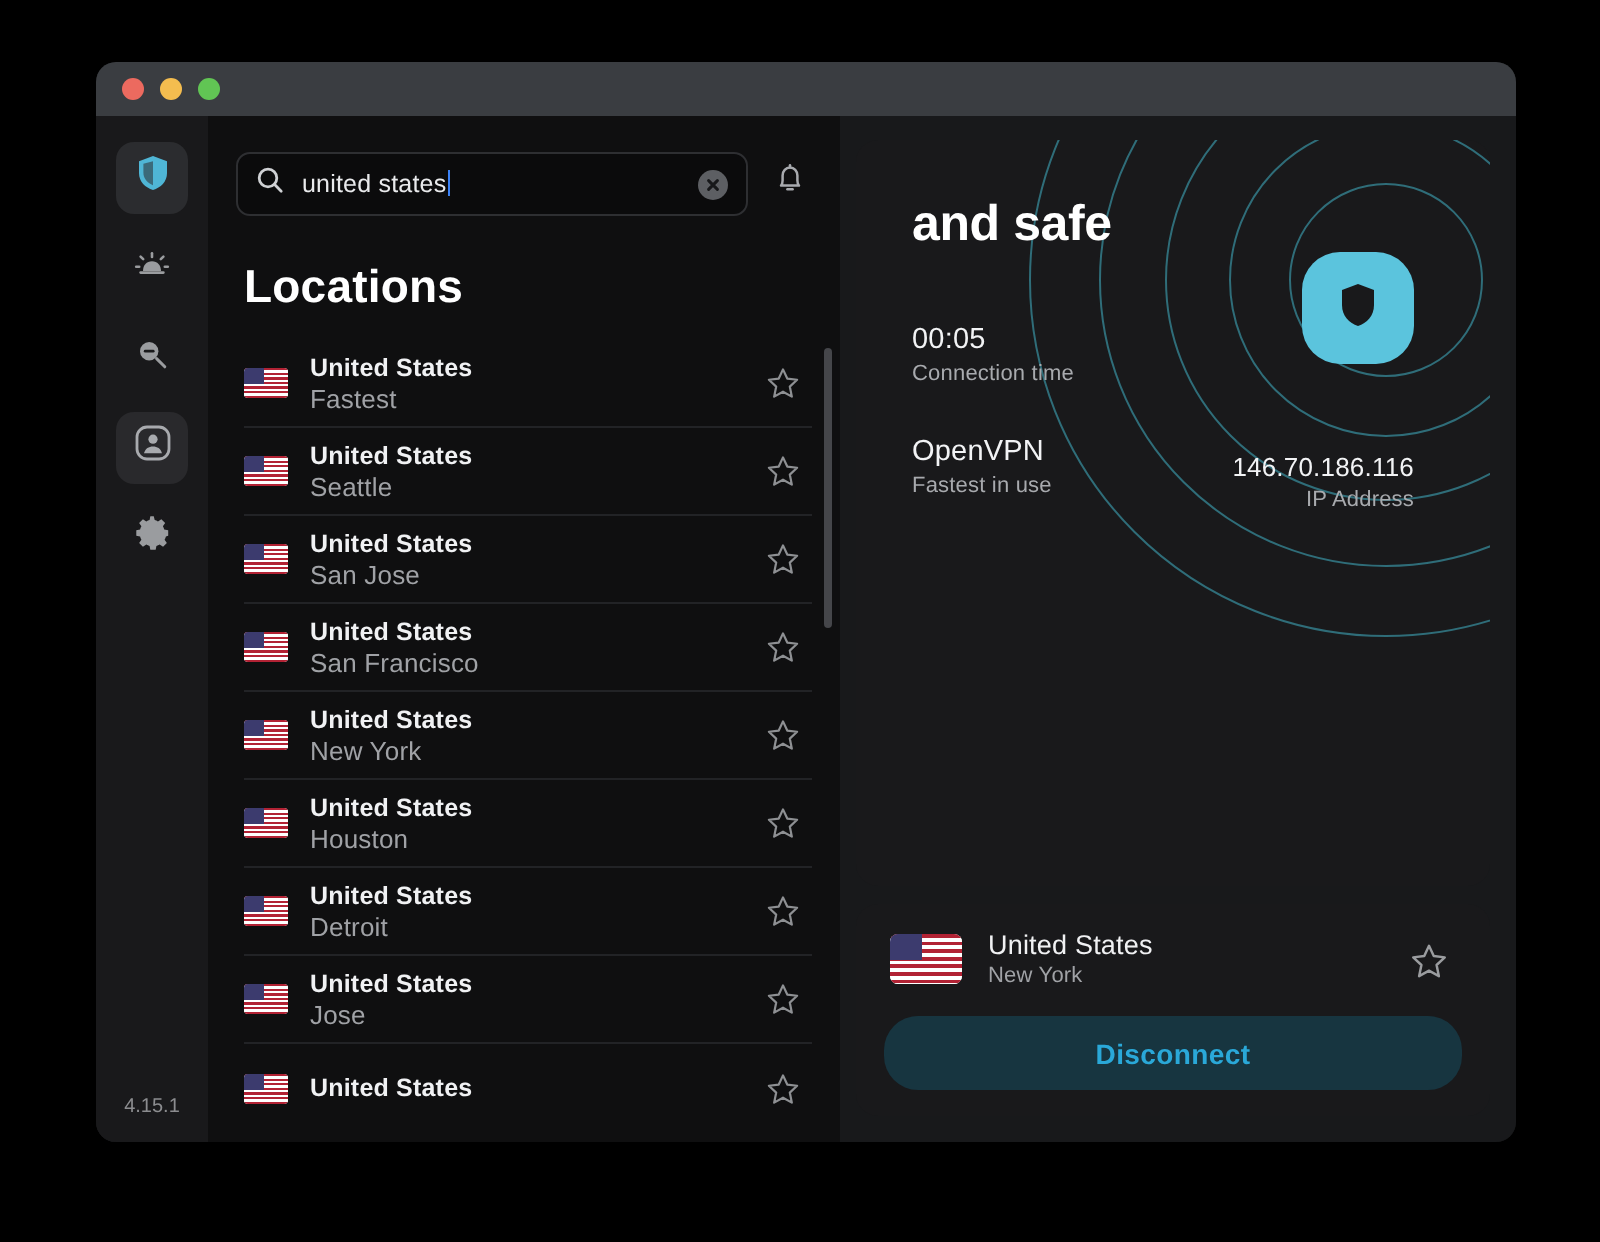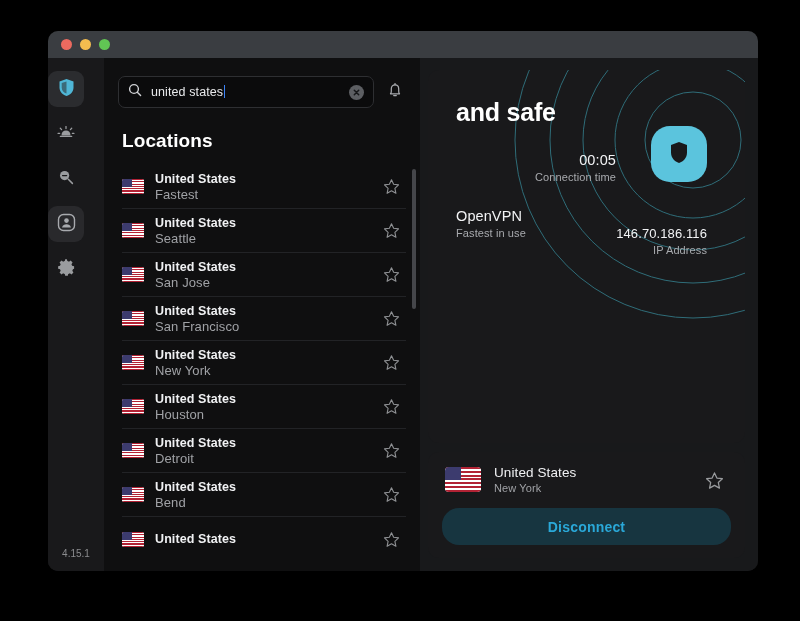--- a/index.html
+++ b/index.html
@@ -26,21 +26,21 @@
   .tl { width:11px; height:11px; border-radius:50%; }
   .tl.red    { background:#ec6a5f; }
   .tl.yellow { background:#f4bd4f; }
   .tl.green  { background:#61c554; }
 
   .body-area { display:flex; height:513px; background:#18191b; }
 
   
   .sidebar {
     width:56px; background:#19191b;
-    display:flex; flex-direction:column; 
+    display:flex; flex-direction:column; align-items:center;
     padding-top:13px; position:relative;
   }
   .side-btn {
     width:36px; height:36px; border-radius:9px;
     display:flex; align-items:center; justify-content:center;
     margin-bottom:9px;
   }
   .side-btn.active { background:#2b2c2f; }
   .side-btn.soft   { background:#29292c; }
   .version {
@@ -75,21 +75,21 @@
     background:#3b82f6; vertical-align:-2px; margin-left:1px;
   }
   .clear-btn {
     width:15px; height:15px; border-radius:50%;
     background:#5d5f63; flex:none;
     display:flex; align-items:center; justify-content:center;
   }
   .bell-btn { width:22px; height:22px; display:flex; align-items:center; justify-content:center; flex:none; }
 
   .locations-title {
-    font-size:19px; font-weight:bold; color:#fff;
+    font-size:23px; font-weight:bold; color:#fff;
     padding:22px 0 13px 18px; letter-spacing:.1px;
   }
 
   .list-wrap { position:relative; flex:1; overflow:hidden; }
   .list { padding:0 14px 0 18px; }
   .loc-row {
     height:44px; display:flex; align-items:center;
     border-bottom:1px solid #222326;
     gap:11px;
   }
@@ -121,21 +121,21 @@
   .h-connected {
     font-size:25px; font-weight:bold; color:#2aa8d8;
     line-height:1.16; letter-spacing:-.2px;
   }
   .h-safe {
     font-size:25px; font-weight:bold; color:#fff;
     line-height:1.16; letter-spacing:-.2px;
   }
   .stat-row {
     position:relative; z-index:2;
-    display:flex; margin-top:25px;text-align:right;
+    display:flex; margin-top:35px;
   }
   .stat-left { width:160px; }
   .stat-val { font-size:14.5px; color:#f2f3f5; letter-spacing:.1px; }
   .stat-lab { font-size:11px; color:#a8aaae; margin-top:3px; letter-spacing:.1px; }
   .ip-block { position:absolute; z-index:2; top:156px; right:38px; text-align:right; }
   .ip-val { font-size:13px; color:#f2f3f5; letter-spacing:.1px; }
   .ip-lab { font-size:11px; color:#a8aaae; margin-top:3px; letter-spacing:.1px; }
   .proto-block { position:relative; z-index:2; margin-top:25px; }
 
   .conn-card {
@@ -347,21 +347,21 @@
                   <path d="M10 2 L12.5 7.4 L18.3 8.1 L14 12.1 L15.2 18 L10 15.1 L4.8 18 L6 12.1 L1.7 8.1 L7.5 7.4 Z"></path>
                 </svg></span>
             </div>
             <div class="loc-row">
               <div class="flag" style="background: rgb(255, 255, 255);">
                 <div style="position: absolute; inset: 0px; background: repeating-linear-gradient(rgb(178, 34, 52) 0px, rgb(178, 34, 52) 1.15px, rgb(255, 255, 255) 1.15px, rgb(255, 255, 255) 2.3px);"></div>
                 <div style="position: absolute; left: 0px; top: 0px; width: 10px; height: 8px; background: rgb(60, 59, 110);"></div>
               </div>
               <div class="loc-text">
                 <div class="loc-country">United States</div>
-                <div class="loc-city">Bend</div>
+                <div class="loc-city">Jose</div>
               </div>
               <span class="star"><svg width="17" height="17" viewBox="0 0 20 20" fill="none" stroke="#8e9093" stroke-width="1.3" stroke-linejoin="round">
                   <path d="M10 2 L12.5 7.4 L18.3 8.1 L14 12.1 L15.2 18 L10 15.1 L4.8 18 L6 12.1 L1.7 8.1 L7.5 7.4 Z"></path>
                 </svg></span>
             </div>
             <div class="loc-row">
               <div class="flag" style="background: rgb(255, 255, 255);">
                 <div style="position: absolute; inset: 0px; background: repeating-linear-gradient(rgb(178, 34, 52) 0px, rgb(178, 34, 52) 1.15px, rgb(255, 255, 255) 1.15px, rgb(255, 255, 255) 2.3px);"></div>
                 <div style="position: absolute; left: 0px; top: 0px; width: 10px; height: 8px; background: rgb(60, 59, 110);"></div>
               </div>

